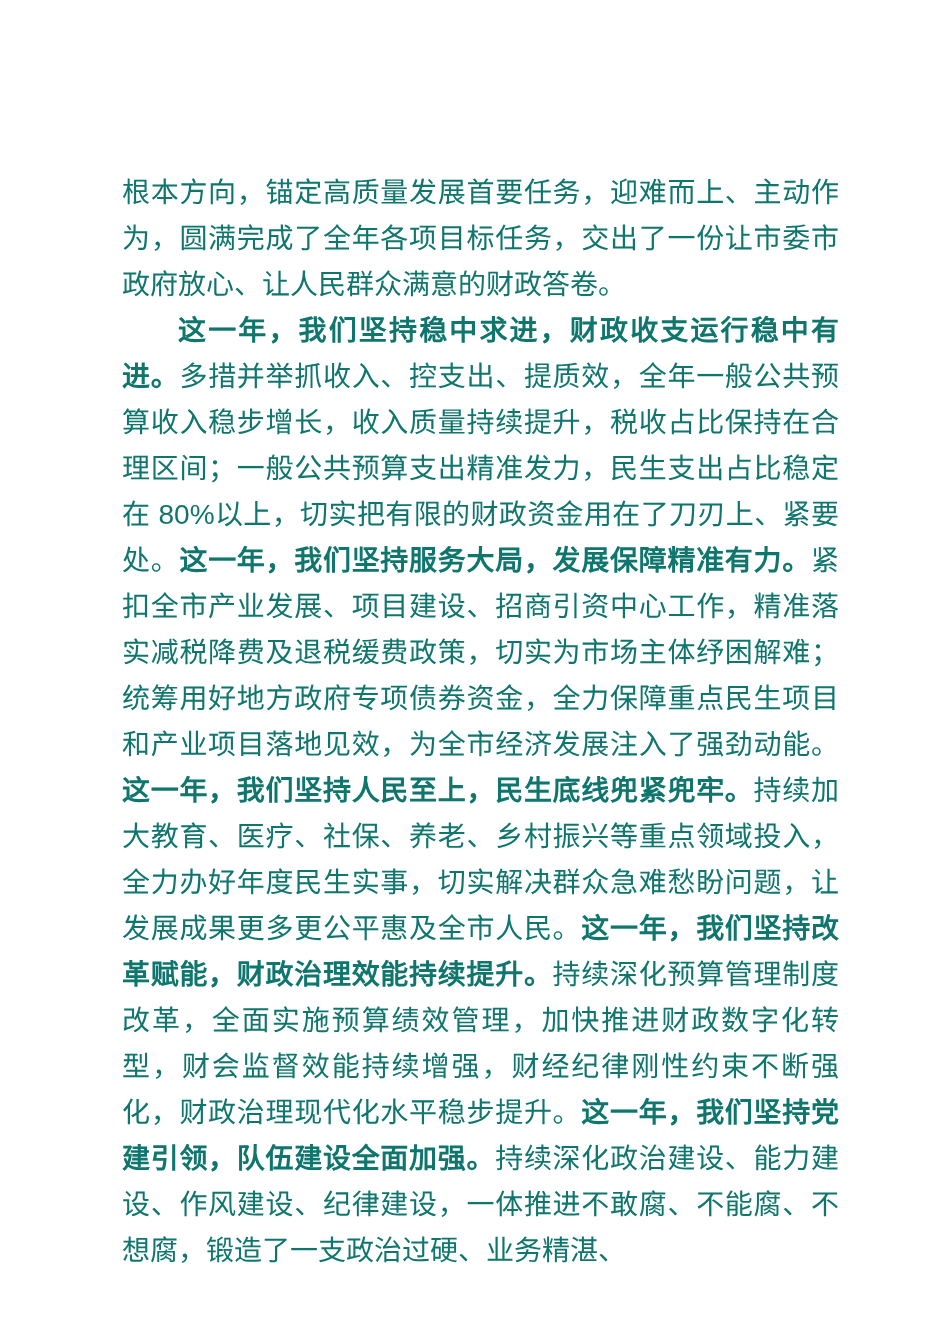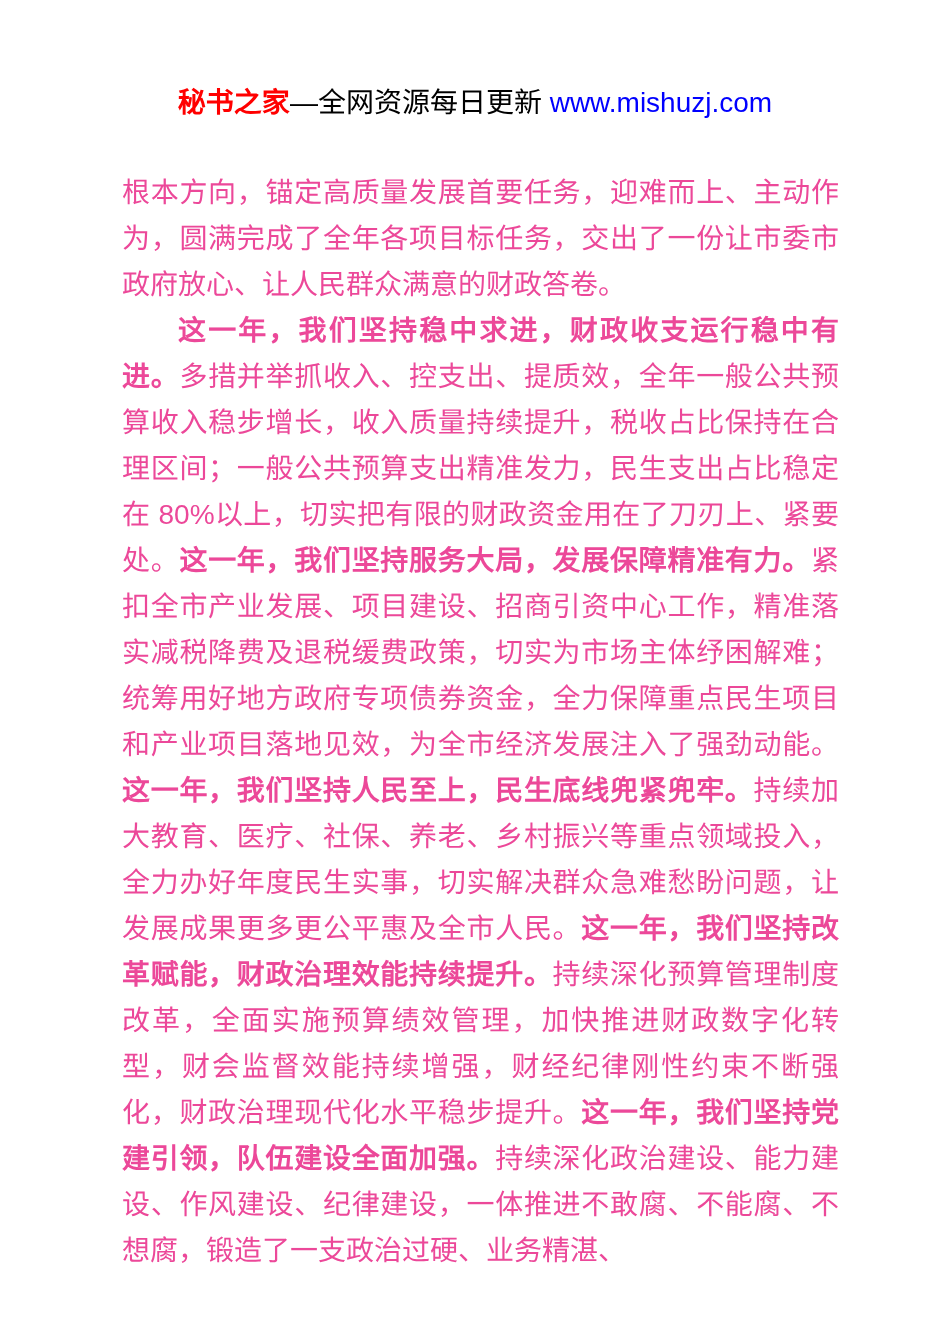--- a/index.html
+++ b/index.html
@@ -46,22 +46,19 @@
   .doc-body p { margin: 0; padding: 0; }
   .doc-body p.indent { text-indent: 2em; }
   .run-bold { font-weight: 700; }
   .run-normal { font-weight: 400; }
 </style>
 </head>
 <body>
 
 <div class="page">
 
-  <div class="doc-header">
-    <span class="brand">秘书之家</span><span class="tagline">—全网资源每日更新 </span><span class="site-url">www.mishuzj.com</span>
-  </div>
 
-  <div class="doc-body" id="doc-body" style="color: #ec4899;">
+  <div class="doc-body" id="doc-body" style="color: #0f766e;">
       <p class=""><span class="run-normal">根本方向，锚定高质量发展首要任务，迎难而上、主动作为，圆满完成了全年各项目标任务，交出了一份让市委市政府放心、让人民群众满意的财政答卷。</span></p>
       <p class="indent"><span class="run-bold">这一年，我们坚持稳中求进，财政收支运行稳中有进。</span><span class="run-normal">多措并举抓收入、控支出、提质效，全年一般公共预算收入稳步增长，收入质量持续提升，税收占比保持在合理区间；一般公共预算支出精准发力，民生支出占比稳定在 80%以上，切实把有限的财政资金用在了刀刃上、紧要处。</span><span class="run-bold">这一年，我们坚持服务大局，发展保障精准有力。</span><span class="run-normal">紧扣全市产业发展、项目建设、招商引资中心工作，精准落实减税降费及退税缓费政策，切实为市场主体纾困解难；统筹用好地方政府专项债券资金，全力保障重点民生项目和产业项目落地见效，为全市经济发展注入了强劲动能。</span><span class="run-bold">这一年，我们坚持人民至上，民生底线兜紧兜牢。</span><span class="run-normal">持续加大教育、医疗、社保、养老、乡村振兴等重点领域投入，全力办好年度民生实事，切实解决群众急难愁盼问题，让发展成果更多更公平惠及全市人民。</span><span class="run-bold">这一年，我们坚持改革赋能，财政治理效能持续提升。</span><span class="run-normal">持续深化预算管理制度改革，全面实施预算绩效管理，加快推进财政数字化转型，财会监督效能持续增强，财经纪律刚性约束不断强化，财政治理现代化水平稳步提升。</span><span class="run-bold">这一年，我们坚持党建引领，队伍建设全面加强。</span><span class="run-normal">持续深化政治建设、能力建设、作风建设、纪律建设，一体推进不敢腐、不能腐、不想腐，锻造了一支政治过硬、业务精湛、</span></p>
     </div>
 
 </div>
 
 </body></html>

